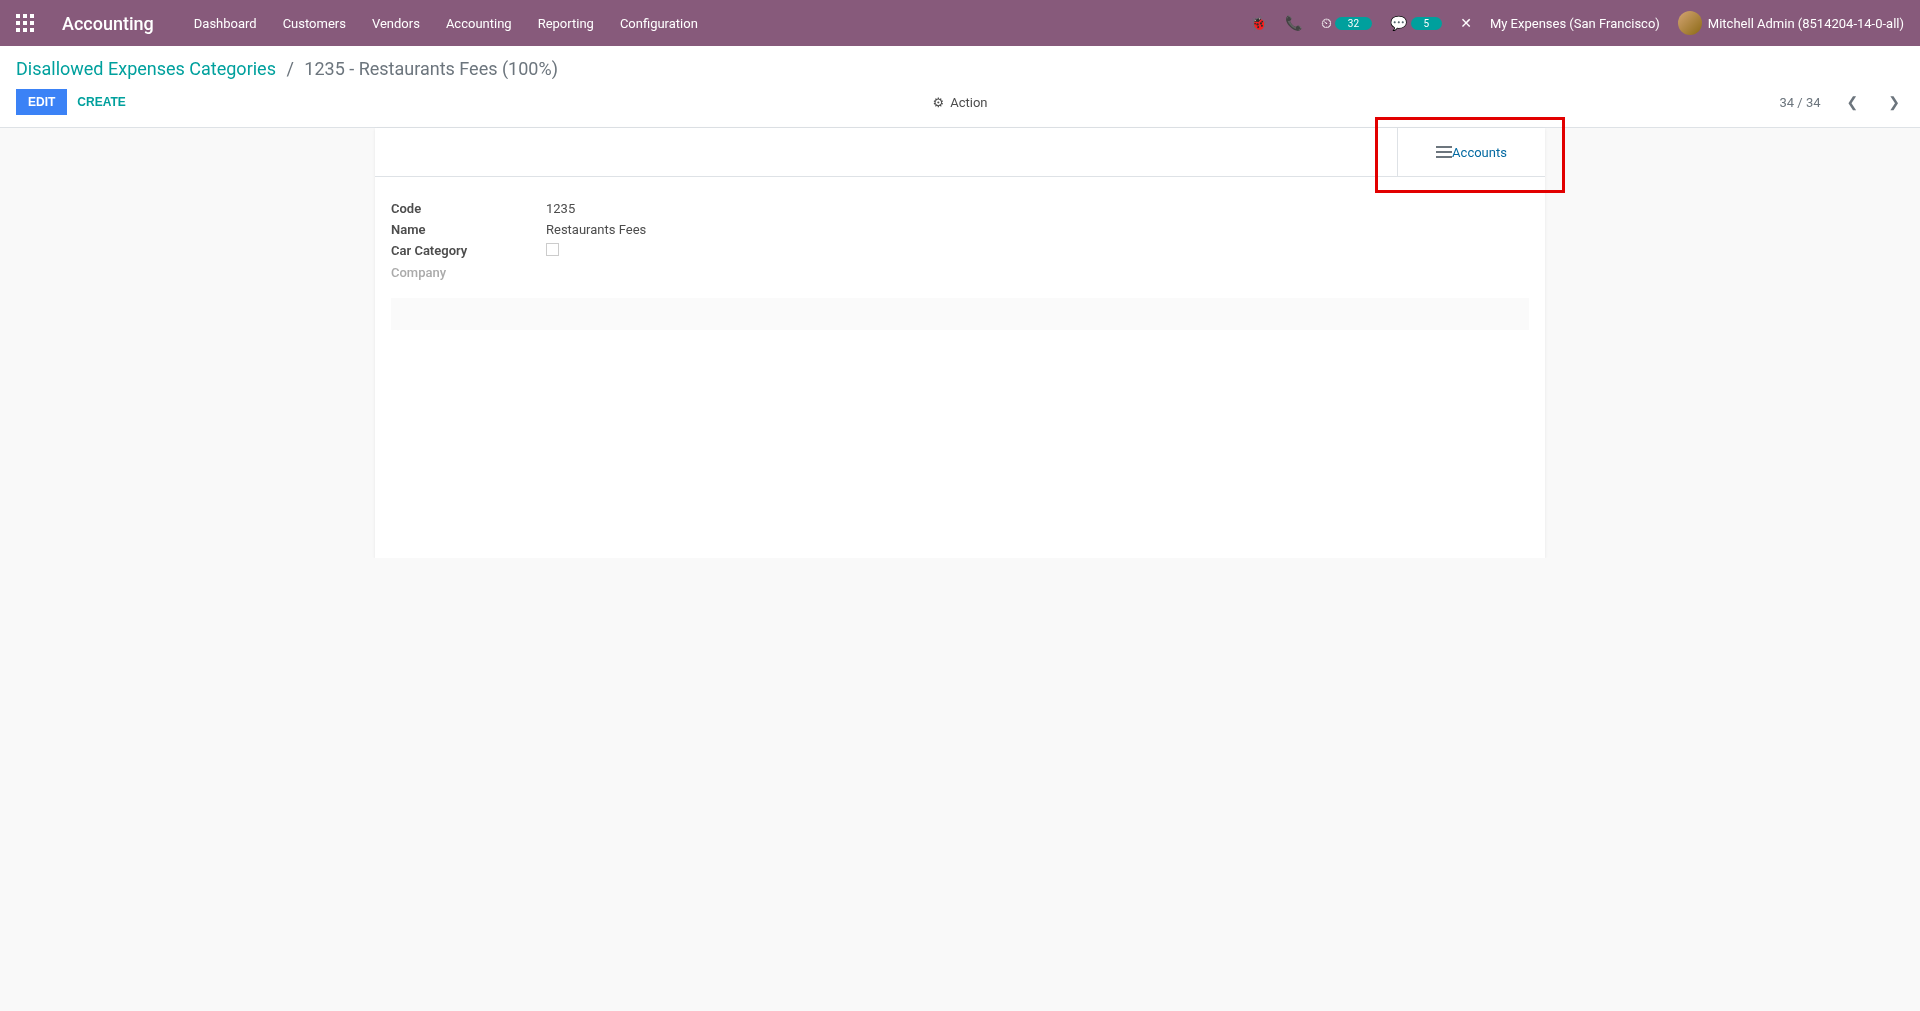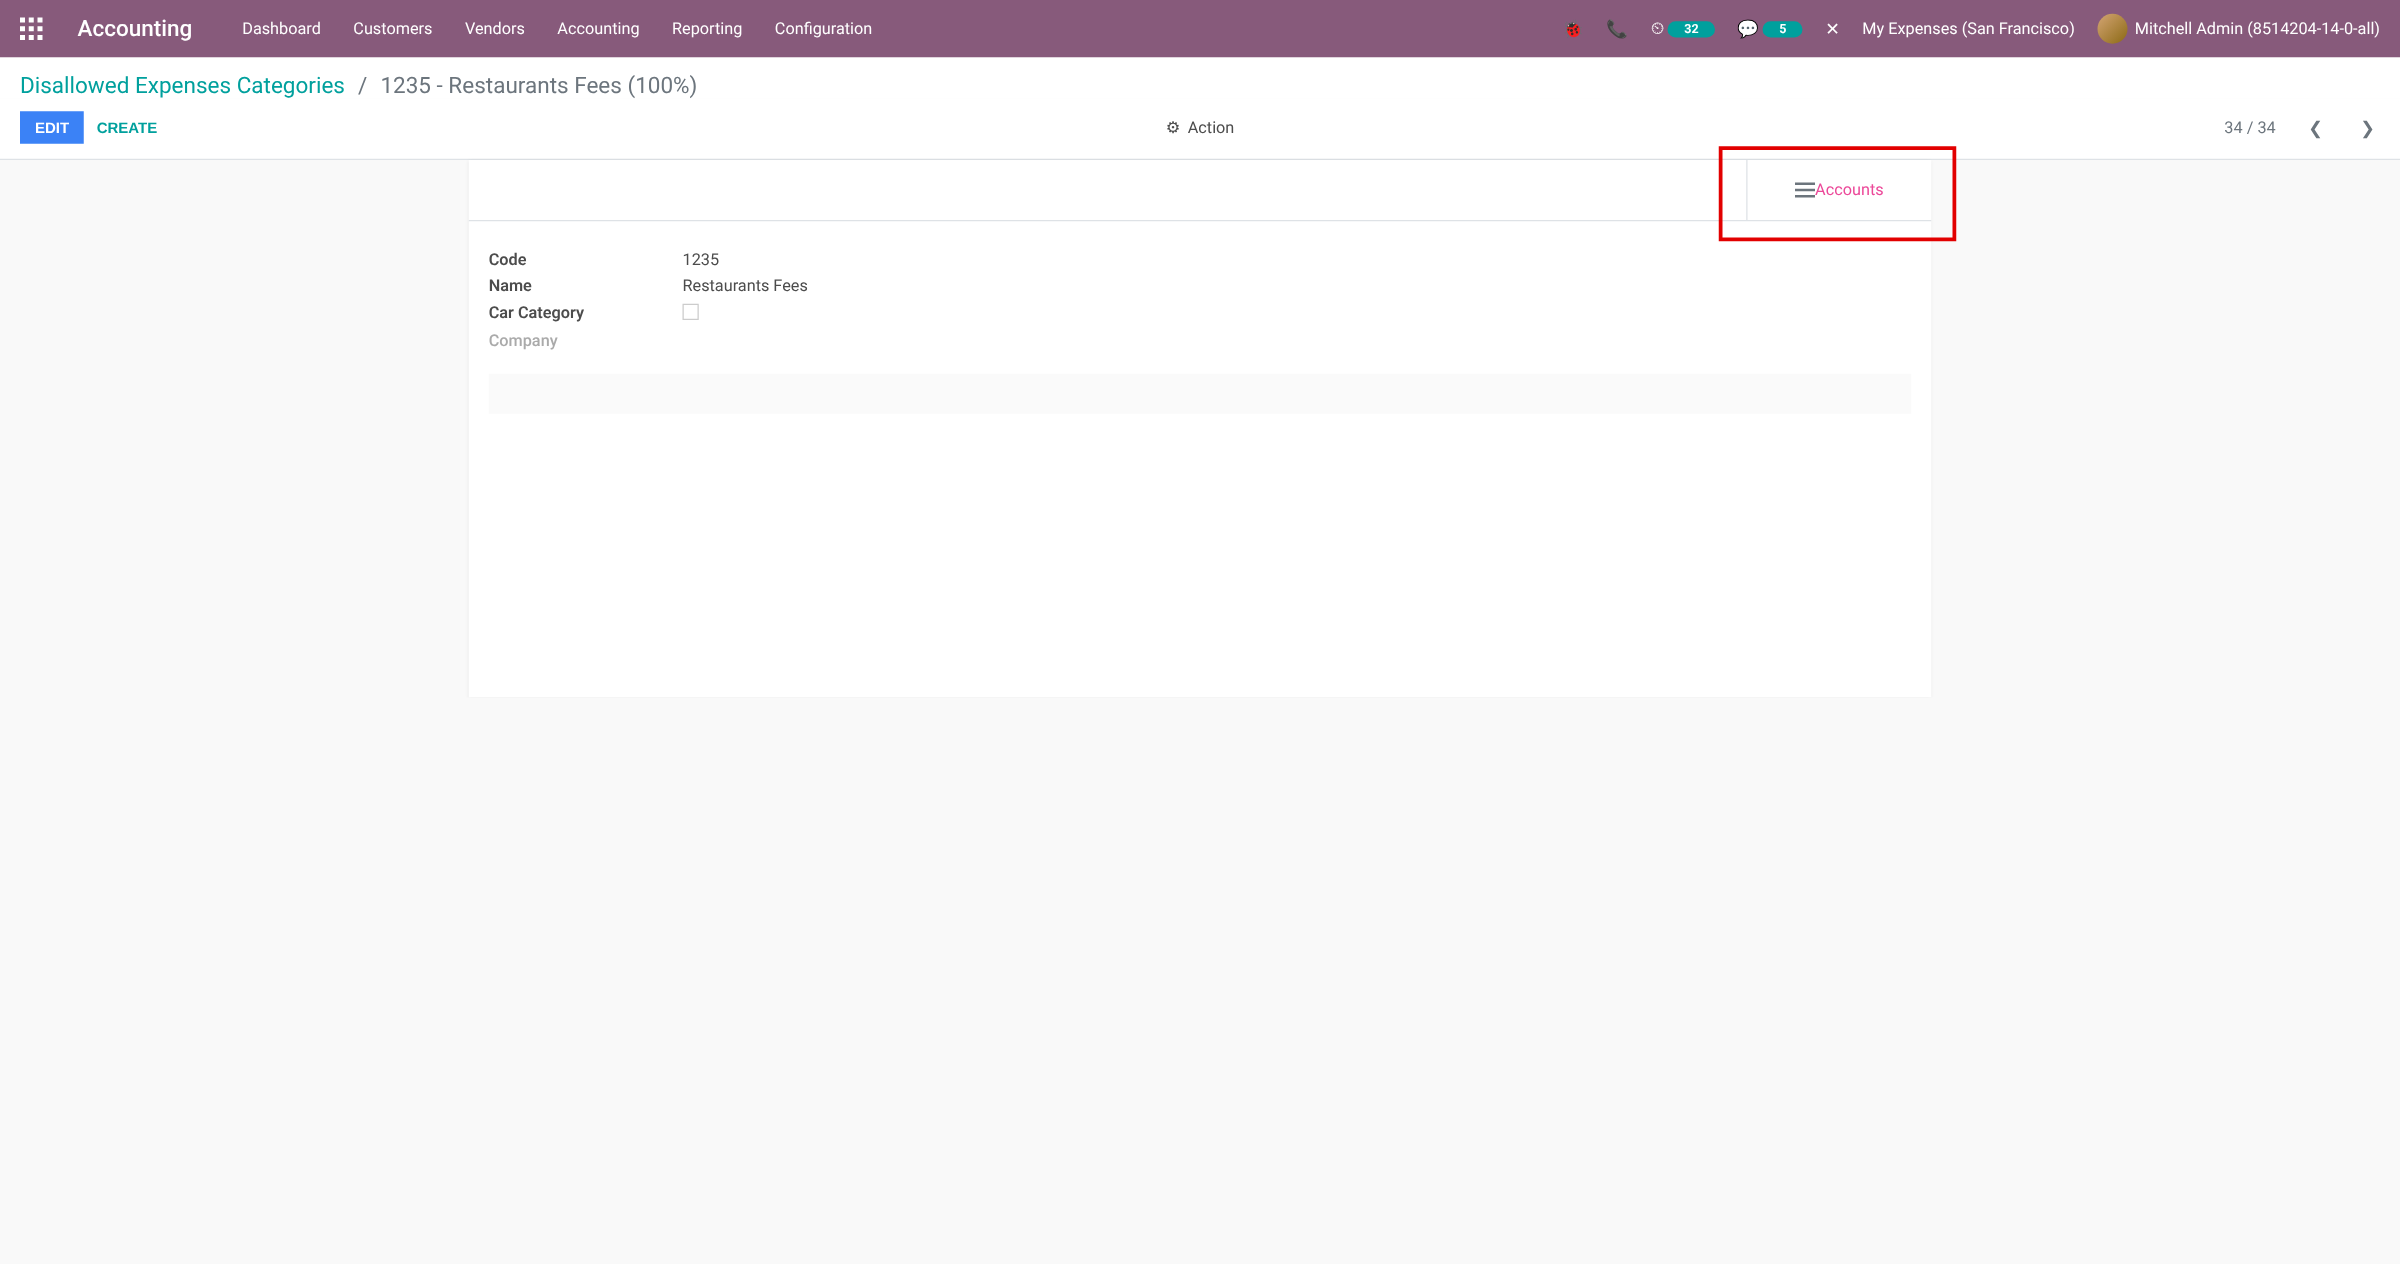--- a/index.html
+++ b/index.html
@@ -56,21 +56,21 @@
   align-items: center;
   font-size: 14px;
 }
 .badge {
   background: #00a09d;
   color: #fff;
   border-radius: 10px;
   padding: 1px 13px;
   font-size: 10px;
   margin-left: 3px;
-  font-weight: 700;
+  font-weight: 400;
 }
 .company-name, .user-name {
   color: #fff;
   font-size: 13px;
   cursor: pointer;
 }
 .avatar {
   width: 24px; height: 24px;
   border-radius: 50%;
   background: linear-gradient(135deg, #d4a574, #8b6914);
@@ -159,21 +159,21 @@
   position: absolute;
   right: 0;
   top: 0;
   height: 48px;
   width: 148px;
   border-left: 1px solid #dee2e6;
   display: flex;
   align-items: center;
   justify-content: center;
   cursor: pointer;
-  color: #ec4899;
+  color: #0369a1;
   font-size: 13px;
 }
 .hamburger-icon {
   display: flex;
   flex-direction: column;
   gap: 3px;
 }
 .hamburger-icon span {
   width: 16px; height: 2px; background: #6c757d;
 }

